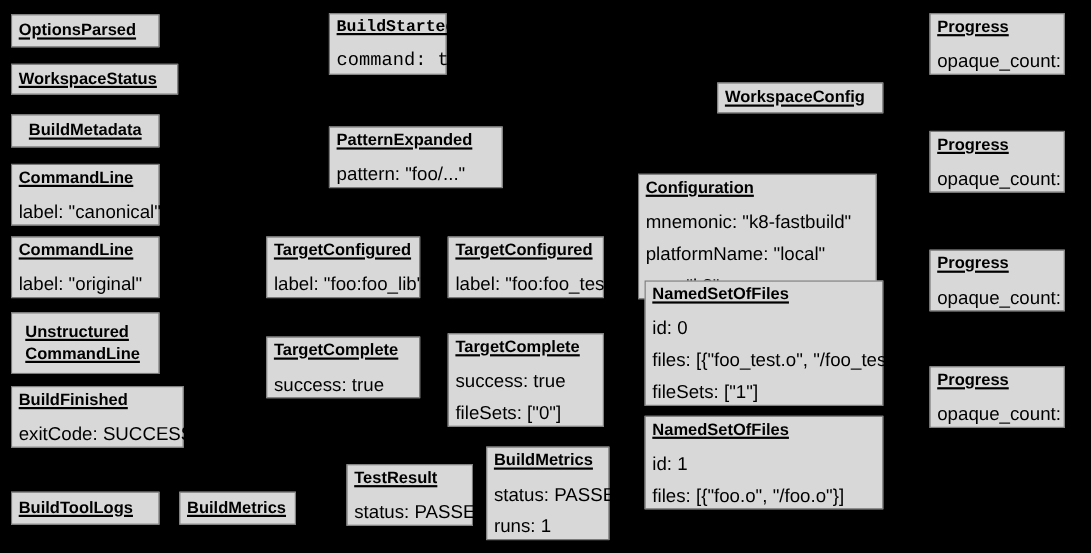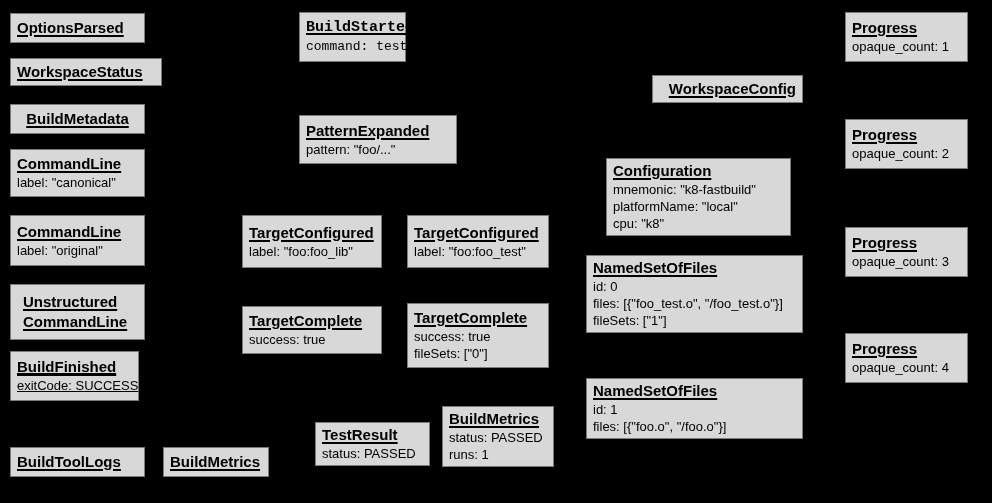--- a/index.html
+++ b/index.html
@@ -28,23 +28,24 @@
   }
   .node-title {
     font-size: 15px;
     font-weight: bold;
     line-height: 20px;
     text-decoration: underline;
     text-decoration-thickness: 2px;
     text-underline-offset: 2px;
   }
   .node-field {
-    font-size: 13px;
+    font-size: 17px;
     line-height: 17px;
     white-space: nowrap;
+    margin-top: 12px;
   }
 </style>
 </head>
 <body>
 
 <div id="canvas">
     <div class="node" style="left: 10px; top: 58px; width: 152px; min-height: 28px;">
     <div class="node-title">WorkspaceStatus</div>
     <div class="node-fields"></div>
   </div>
@@ -65,21 +66,21 @@
     <div class="node" style="left: 10px; top: 215px; width: 135px; min-height: 51px;">
     <div class="node-title">CommandLine</div>
     <div class="node-fields">
         <div class="node-field">label: "original"</div>
       </div>
   </div>
     <div class="node" style="left: 10px; top: 284px; width: 135px; min-height: 56px; padding-left: 12px;">
     <div class="node-title">Unstructured CommandLine</div>
     <div class="node-fields"></div>
   </div>
-    <div class="node" style="left: 10px; top: 351px; width: 129px; min-height: 50px; text-decoration: underline;">
+    <div class="node" style="left: 10px; top: 351px; width: 157px; min-height: 50px;">
     <div class="node-title">BuildFinished</div>
     <div class="node-fields">
         <div class="node-field">exitCode: SUCCESS</div>
       </div>
   </div>
     <div class="node" style="left: 10px; top: 447px; width: 135px; min-height: 30px;">
     <div class="node-title">BuildToolLogs</div>
     <div class="node-fields"></div>
   </div>
     <div class="node" style="left: 163px; top: 447px; width: 106px; min-height: 30px;">
@@ -129,25 +130,25 @@
         <div class="node-field">fileSets: ["0"]</div>
       </div>
   </div>
     <div class="node" style="left: 442px; top: 406px; width: 112px; min-height: 57px;">
     <div class="node-title">BuildMetrics</div>
     <div class="node-fields">
         <div class="node-field">status: PASSED</div>
         <div class="node-field">runs: 1</div>
       </div>
   </div>
-    <div class="node" style="left: 652px; top: 75px; width: 151px; min-height: 28px; align-items: flex-end;">
+    <div class="node" style="left: 652px; top: 75px; width: 151px; min-height: 28px;">
     <div class="node-title">WorkspaceConfig</div>
     <div class="node-fields"></div>
   </div>
-    <div class="node" style="left: 606px; top: 158px; width: 185px; min-height: 75px;">
+    <div class="node" style="left: 580px; top: 158px; width: 217px; min-height: 75px;">
     <div class="node-title">Configuration</div>
     <div class="node-fields">
         <div class="node-field">mnemonic: "k8-fastbuild"</div>
         <div class="node-field">platformName: "local"</div>
         <div class="node-field">cpu: "k8"</div>
       </div>
   </div>
     <div class="node" style="left: 586px; top: 255px; width: 217px; min-height: 74px;">
     <div class="node-title">NamedSetOfFiles</div>
     <div class="node-fields">

